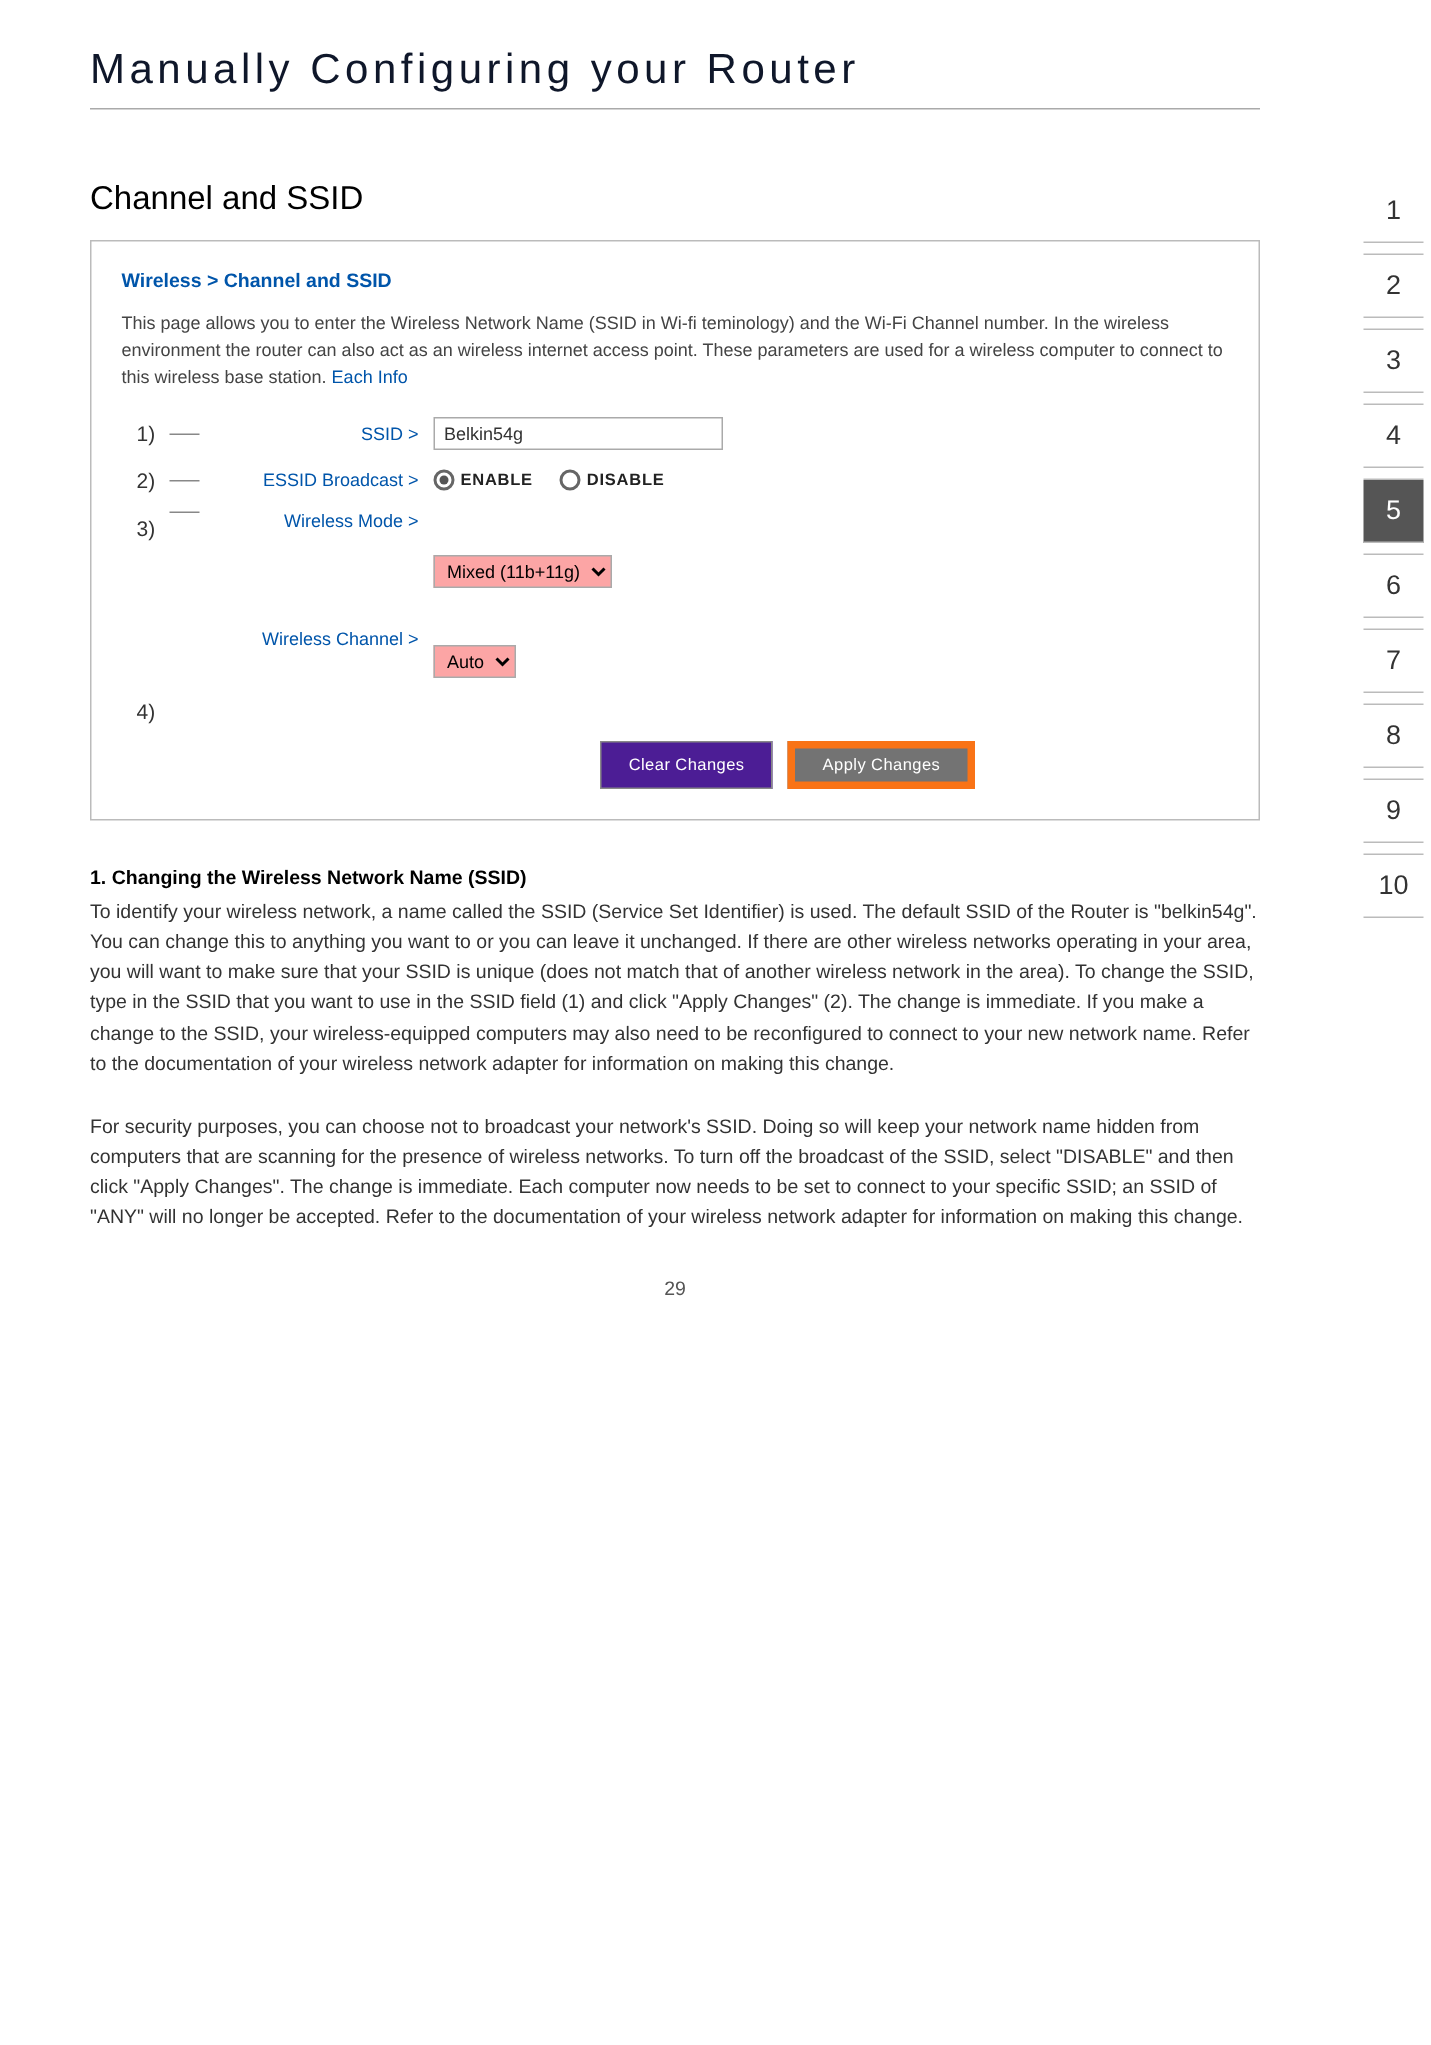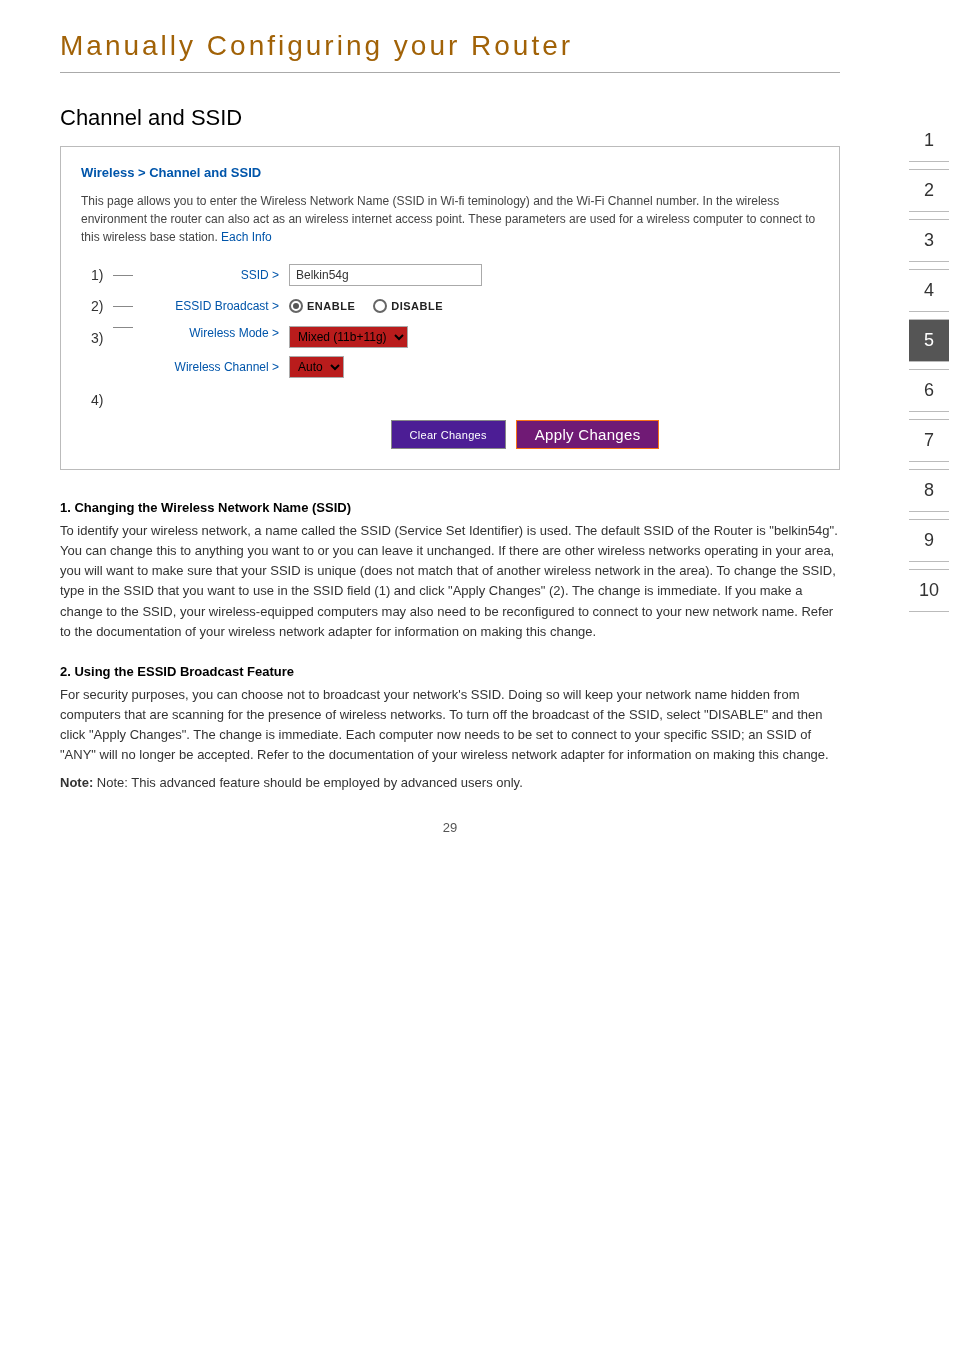--- a/index.html
+++ b/index.html
@@ -16,24 +16,24 @@
     .page-container {
       padding: 30px 60px 40px 60px;
       max-width: 900px;
     }
 
     
     .page-title {
       font-size: 28px;
       font-weight: 300;
       letter-spacing: 3px;
-      color: #a16207;
+      color: #0f172a;
       border-bottom: 1px solid #aaa;
       padding-bottom: 10px;
-      margin-bottom: 32px;
+      margin-bottom: 46px;
     }
 
     
     .section-heading {
       font-size: 22px;
       font-weight: 400;
       color: #000;
       margin-bottom: 15px;
     }
 
@@ -115,38 +115,39 @@
       border-radius: 50%;
       border: 2px solid #666;
       background: #fff;
       display: inline-block;
     }
 
     .select-field {
       border: 1px solid #aaa;
       padding: 2px 4px;
       font-size: 12px;
-      background: #b91c1c;
+      background: #fca5a5;
+      margin-top: 30px;
     }
 
     .btn-clear {
       background: #4c1d95;
       border: 1px solid #888;
       color: #fff;
       font-size: 11px;
       padding: 5px 18px;
       cursor: pointer;
       letter-spacing: 0.3px;
     }
 
     .btn-apply {
-      background: #701a75;
-      border: 1px solid #f97316;
+      background: #737373;
+      border: 5px solid #f97316;
       color: #fff;
-      font-size: 15px;
+      font-size: 11px;
       padding: 5px 18px;
       cursor: pointer;
       letter-spacing: 0.3px;
     }
 
     
     .body-section {
       margin-bottom: 22px;
     }
 
@@ -319,22 +320,18 @@
         </div>
       </div>
     </div>
 
     <div class="body-section">
       <div class="body-section-title">1. Changing the Wireless Network Name (SSID)</div>
       <div class="body-section-text">To identify your wireless network, a name called the SSID (Service Set Identifier) is used. The default SSID of the Router is "belkin54g". You can change this to anything you want to or you can leave it unchanged. If there are other wireless networks operating in your area, you will want to make sure that your SSID is unique (does not match that of another wireless network in the area). To change the SSID, type in the SSID that you want to use in the SSID field (1) and click "Apply Changes" (2). The change is immediate. If you make a change to the SSID, your wireless-equipped computers may also need to be reconfigured to connect to your new network name. Refer to the documentation of your wireless network adapter for information on making this change.</div>
     </div>
 
     <div class="body-section">
-      <div class="body-section-title">2. Using the ESSID Broadcast Feature</div>
       <div class="body-section-text">For security purposes, you can choose not to broadcast your network's SSID. Doing so will keep your network name hidden from computers that are scanning for the presence of wireless networks. To turn off the broadcast of the SSID, select "DISABLE" and then click "Apply Changes". The change is immediate. Each computer now needs to be set to connect to your specific SSID; an SSID of "ANY" will no longer be accepted. Refer to the documentation of your wireless network adapter for information on making this change.</div>
-      <div style="margin-top:10px; font-size:13px; color:#333;">
-        <strong>Note:</strong> <span>Note: This advanced feature should be employed by advanced users only.</span>
-      </div>
     </div>
 
     <div class="page-number">29</div>
   </div>
 </div>
 
 </body></html>

